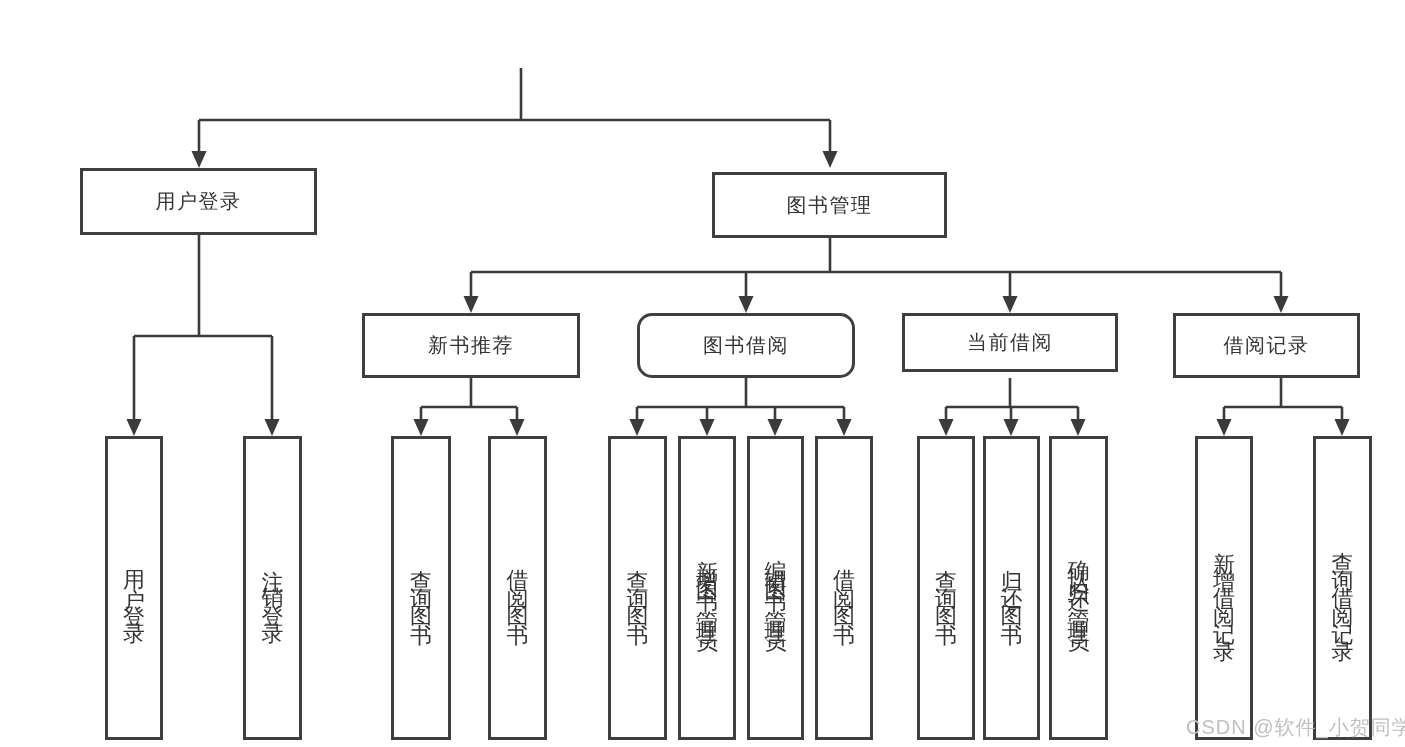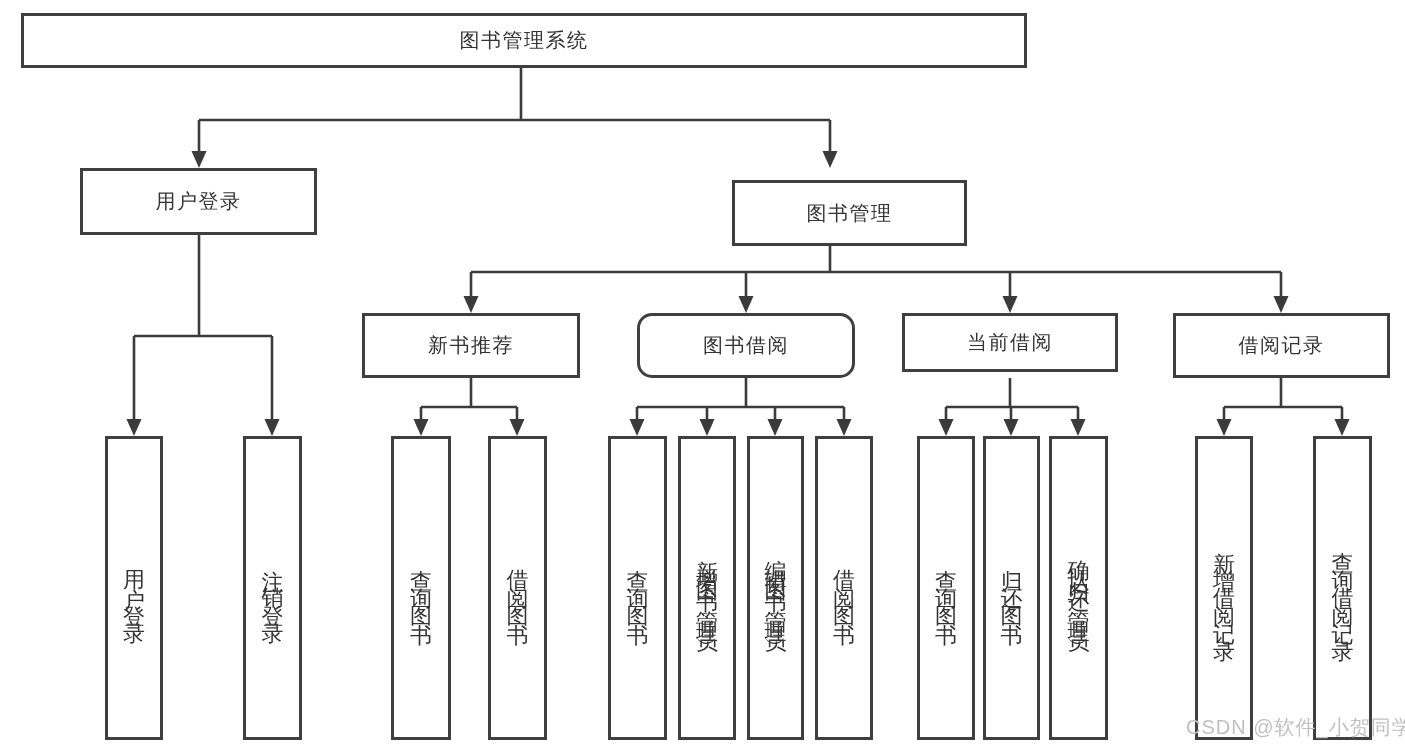--- a/index.html
+++ b/index.html
@@ -96,29 +96,28 @@
       <polygon class="arrow" points="1078,436 1070.5,419 1085.5,419"></polygon>
     </g>
 
     <g>
       <path class="connector" d="M1281,378 V407 M1224,407 H1342 M1224,407 V424 M1342,407 V424"></path>
       <polygon class="arrow" points="1224,436 1216.5,419 1231.5,419"></polygon>
       <polygon class="arrow" points="1342,436 1334.5,419 1349.5,419"></polygon>
     </g>
   </svg>
 
-  <div class="node h-node" style="left:21px;top:13px;width:1006px;height:55px;">图书管理系统</div>
 
   <div class="node h-node" style="left:80px;top:168px;width:237px;height:67px;">用户登录</div>
-  <div class="node h-node" style="left:712px;top:180px;width:235px;height:66px;margin-left:20px;">图书管理</div>
+  <div class="node h-node" style="left:712px;top:172px;width:235px;height:66px;">图书管理</div>
 
   <div class="node h-node" style="left:362px;top:313px;width:218px;height:65px;">新书推荐</div>
   <div class="node h-node" style="left:637px;top:313px;width:218px;height:65px;border-radius:15px;">图书借阅</div>
   <div class="node h-node" style="left:902px;top:313px;width:216px;height:59px;">当前借阅</div>
-  <div class="node h-node" style="left:1173px;top:313px;width:217px;height:65px;">借阅记录</div>
+  <div class="node h-node" style="left:1173px;top:313px;width:187px;height:65px;">借阅记录</div>
 
   <div class="node v-node" style="left:105px;top:436px;width:58px;height:304px;">
     <span class="v-label" style="letter-spacing: 18px;">用户登录</span>
   </div>
   <div class="node v-node" style="left:243px;top:436px;width:59px;height:304px;">
     <span class="v-label" style="letter-spacing: 18px;">注销登录</span>
   </div>
 
   <div class="node v-node" style="left:391px;top:436px;width:60px;height:304px;">
     <span class="v-label" style="letter-spacing: 18px;">查询图书</span>

